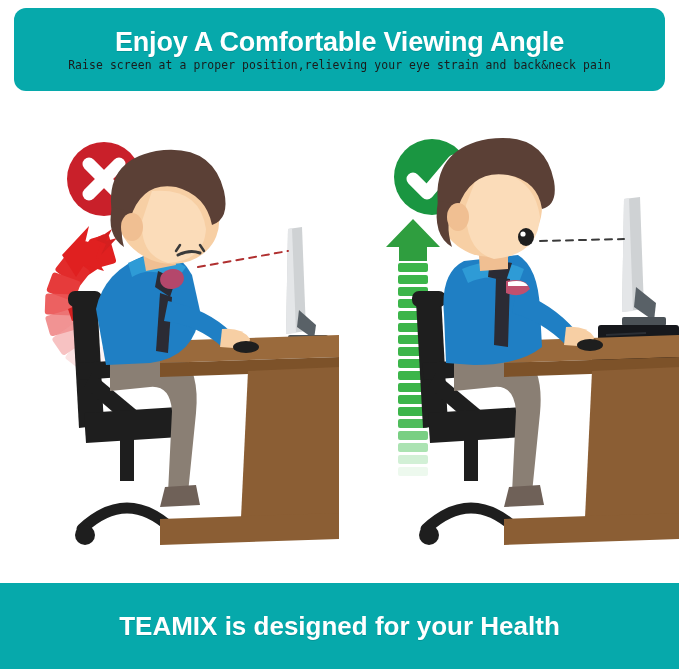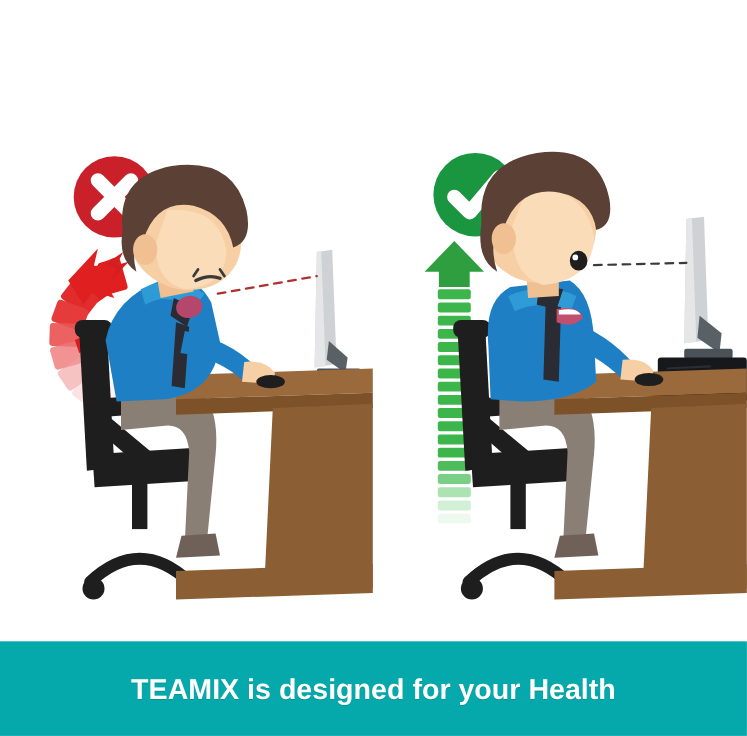--- a/index.html
+++ b/index.html
@@ -44,20 +44,24 @@
   .panel{position:absolute;top:0;width:339px;height:488px;}
   .panel-left{left:0;}
   .panel-right{left:340px;}
   .panel svg{display:block;width:100%;height:100%;}
 </style>
 </head>
 <body>
 
 <div id="root">
 
+  <div class="top-banner">
+    <div class="top-title">Enjoy A Comfortable Viewing Angle</div>
+    <div class="top-sub">Raise screen at a proper position,relieving your eye strain and back&amp;neck pain</div>
+  </div>
 
   <div class="stage">
 
     <div class="panel panel-left">
       <svg viewBox="0 0 339 488" xmlns="http://www.w3.org/2000/svg">
 
         <g>
           <circle cx="104" cy="84" r="37" fill="#c9202a"></circle>
           <g stroke="#ffffff" stroke-width="13" stroke-linecap="round">
             <line x1="89" y1="69" x2="119" y2="99"></line>

